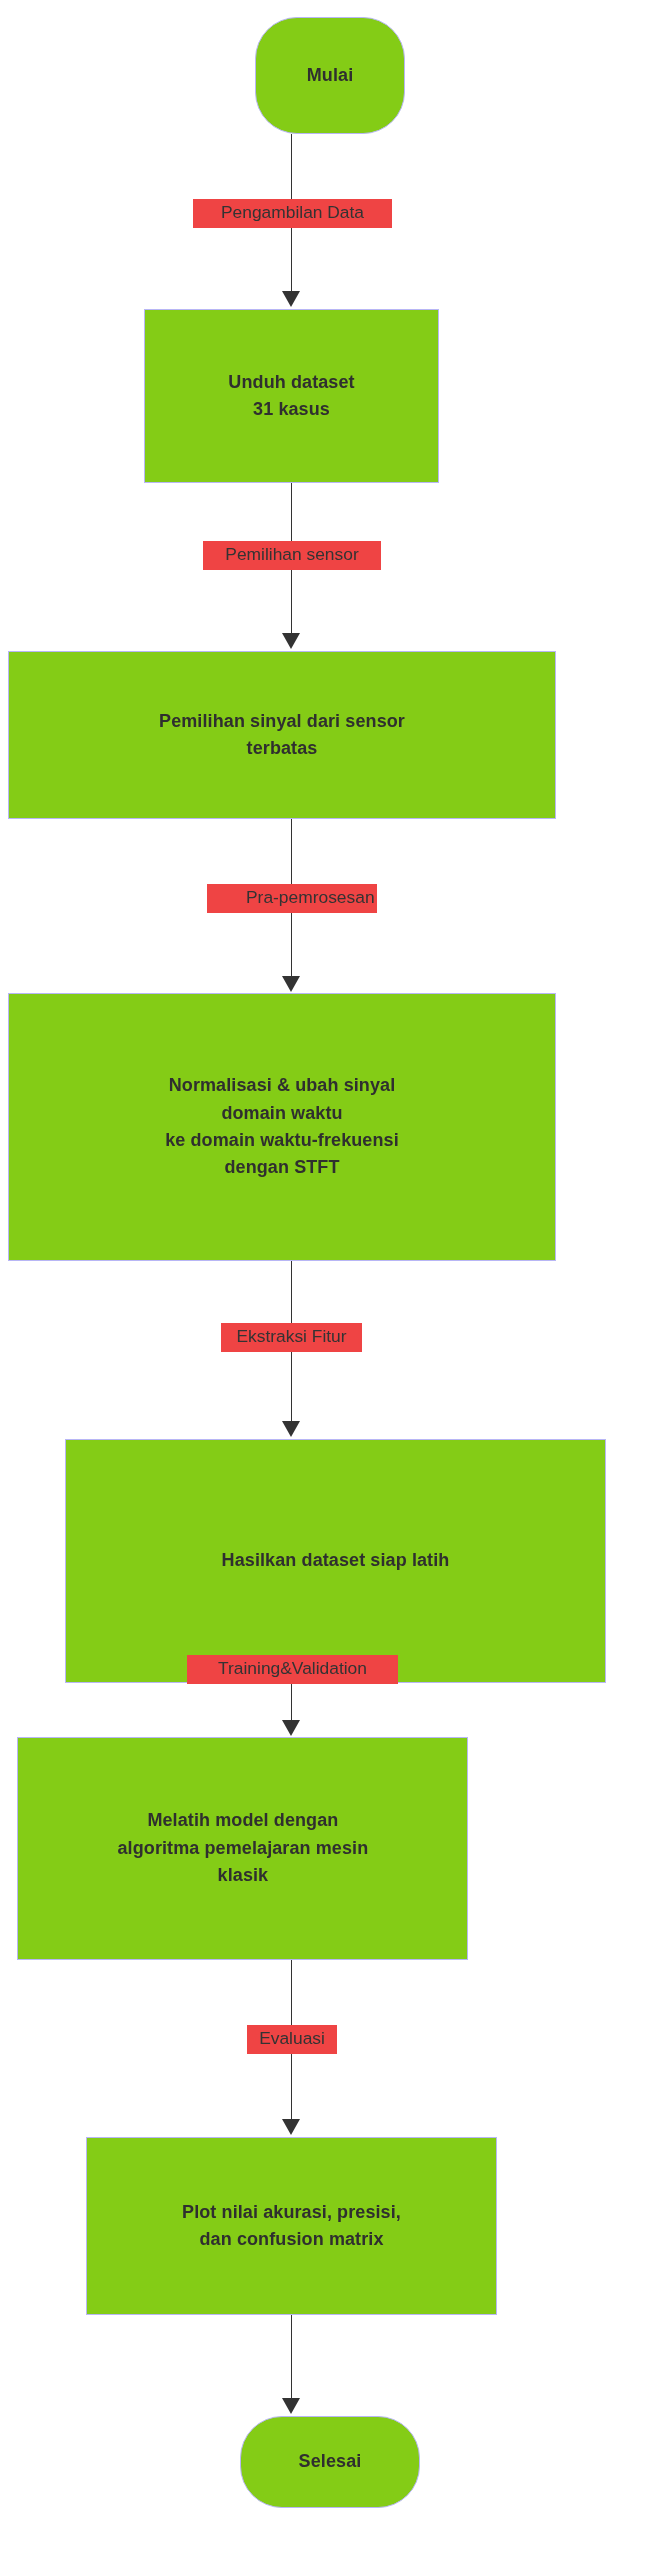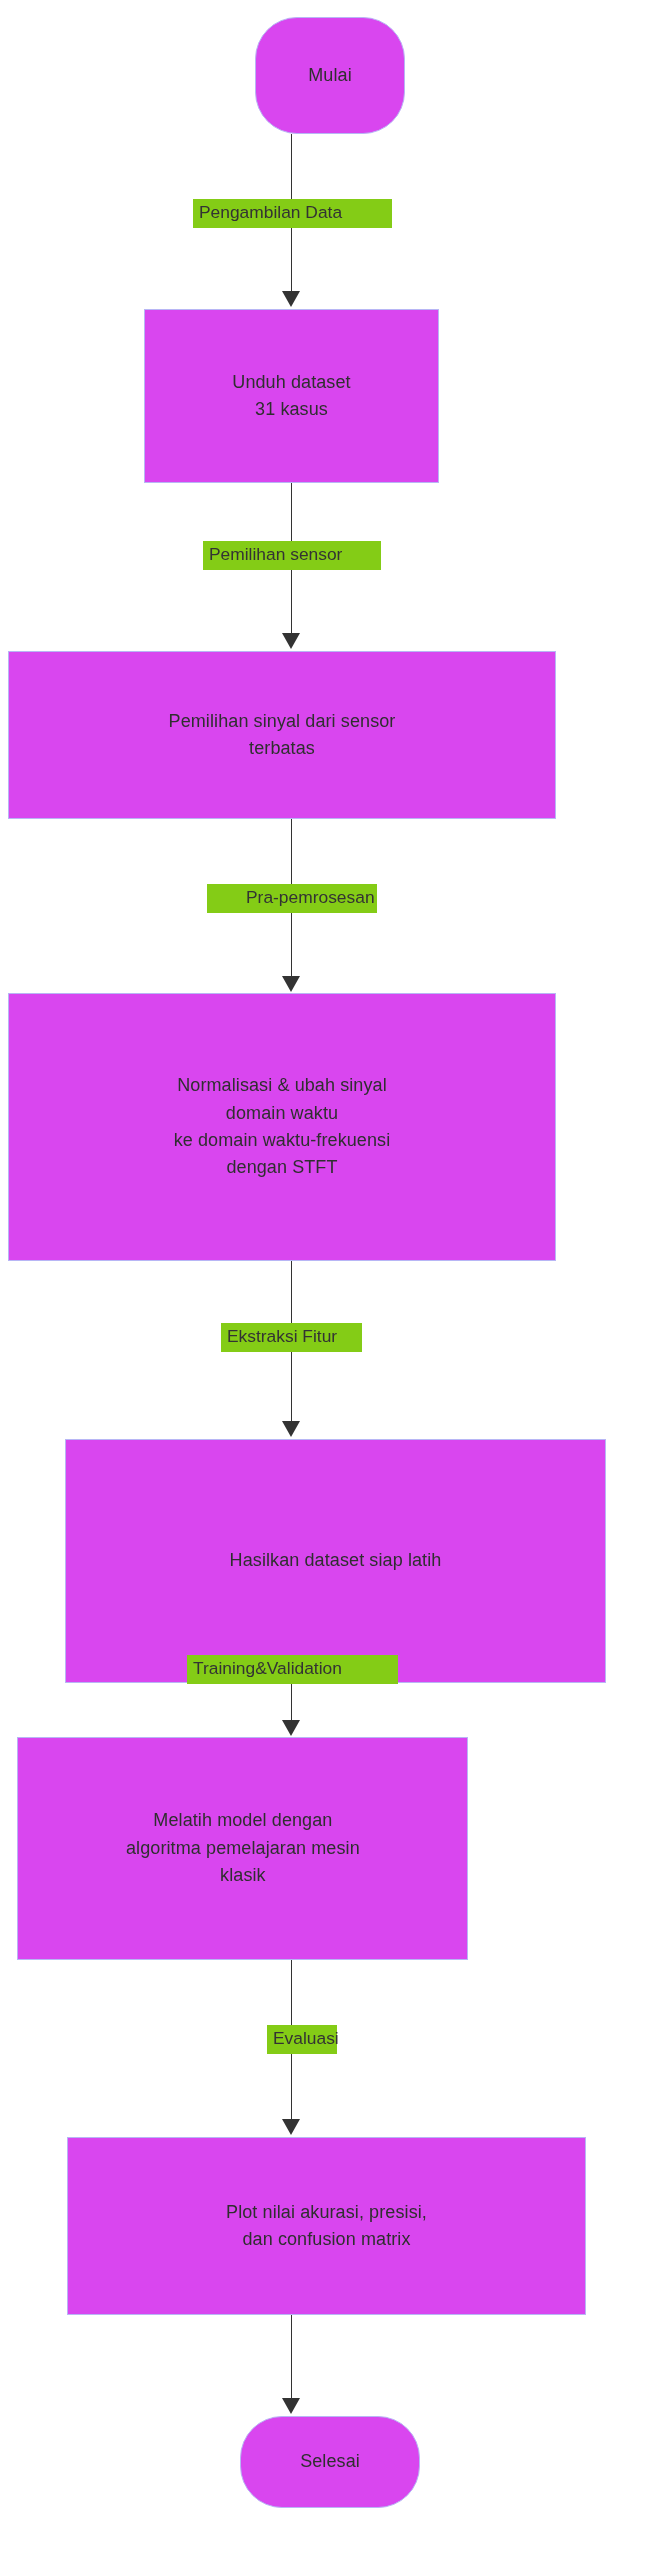--- a/index.html
+++ b/index.html
@@ -17,30 +17,30 @@
     width: 666px;
     height: 2576px;
     background: #ffffff;
     overflow: hidden;
   }
 
   
   .node {
     position: absolute;
     box-sizing: border-box;
-    background: #d946ef;
+    background: #84cc16;
     border: 1.3px solid #b8b6f5;
     color: #2f2f2f;
     display: flex;
     align-items: center;
     justify-content: center;
     text-align: center;
     font-size: 18px;
     line-height: 1.52;
-    font-weight: 400;
+    font-weight: 700;
     letter-spacing: 0.1px;
     z-index: 2;
   }
 
   .node.terminal {
     border-radius: 42px;
   }
 
   .node .node-text {
     display: block;
@@ -64,29 +64,29 @@
     height: 0;
     border-left: 9.4px solid transparent;
     border-right: 9.4px solid transparent;
     border-top: 16px solid #333333;
     z-index: 1;
   }
 
   
   .edge-label {
     position: absolute;
-    background: #84cc16;
+    background: #ef4444;
     color: #333333;
     font-size: 17.4px;
     line-height: 1.22;
     padding: 3.4px 6px 4px 6px;
     white-space: nowrap;
     z-index: 3;
     box-sizing: border-box;
-    text-align: left;
+    text-align: center;
   }
 </style>
 </head>
 <body>
 
 <div id="canvas">
 
   <div class="node terminal" style="left:255px; top:17px; width:150px; height:117px;">
     <span class="node-text">Mulai</span>
   </div>
@@ -133,23 +133,23 @@
   <div class="edge-label" style="left:187px; top:1655px; width:211px;">Training&amp;Validation</div>
 
   <div class="node" style="left:17.4px; top:1737px; width:451px; height:223px;">
     <span class="node-text">Melatih model dengan
 algoritma pemelajaran mesin
 klasik</span>
   </div>
 
   <div class="edge-line" style="left:291px; top:1959px; height:161px;"></div>
   <div class="edge-head" style="left:282px; top:2119px;"></div>
-  <div class="edge-label" style="left:247px; top:2025px; width:70px;margin-left:20px;">Evaluasi</div>
+  <div class="edge-label" style="left:247px; top:2025px; width:90px;">Evaluasi</div>
 
-  <div class="node" style="left:67px; top:2137px; width:519px; height:178px;">
+  <div class="node" style="left:86px; top:2137px; width:411px; height:178px;">
     <span class="node-text">Plot nilai akurasi, presisi,
 dan confusion matrix</span>
   </div>
 
   <div class="edge-line" style="left:291px; top:2315px; height:85px;"></div>
   <div class="edge-head" style="left:282px; top:2398px;"></div>
 
   <div class="node terminal" style="left:240px; top:2416px; width:180px; height:92px;">
     <span class="node-text">Selesai</span>
   </div>

